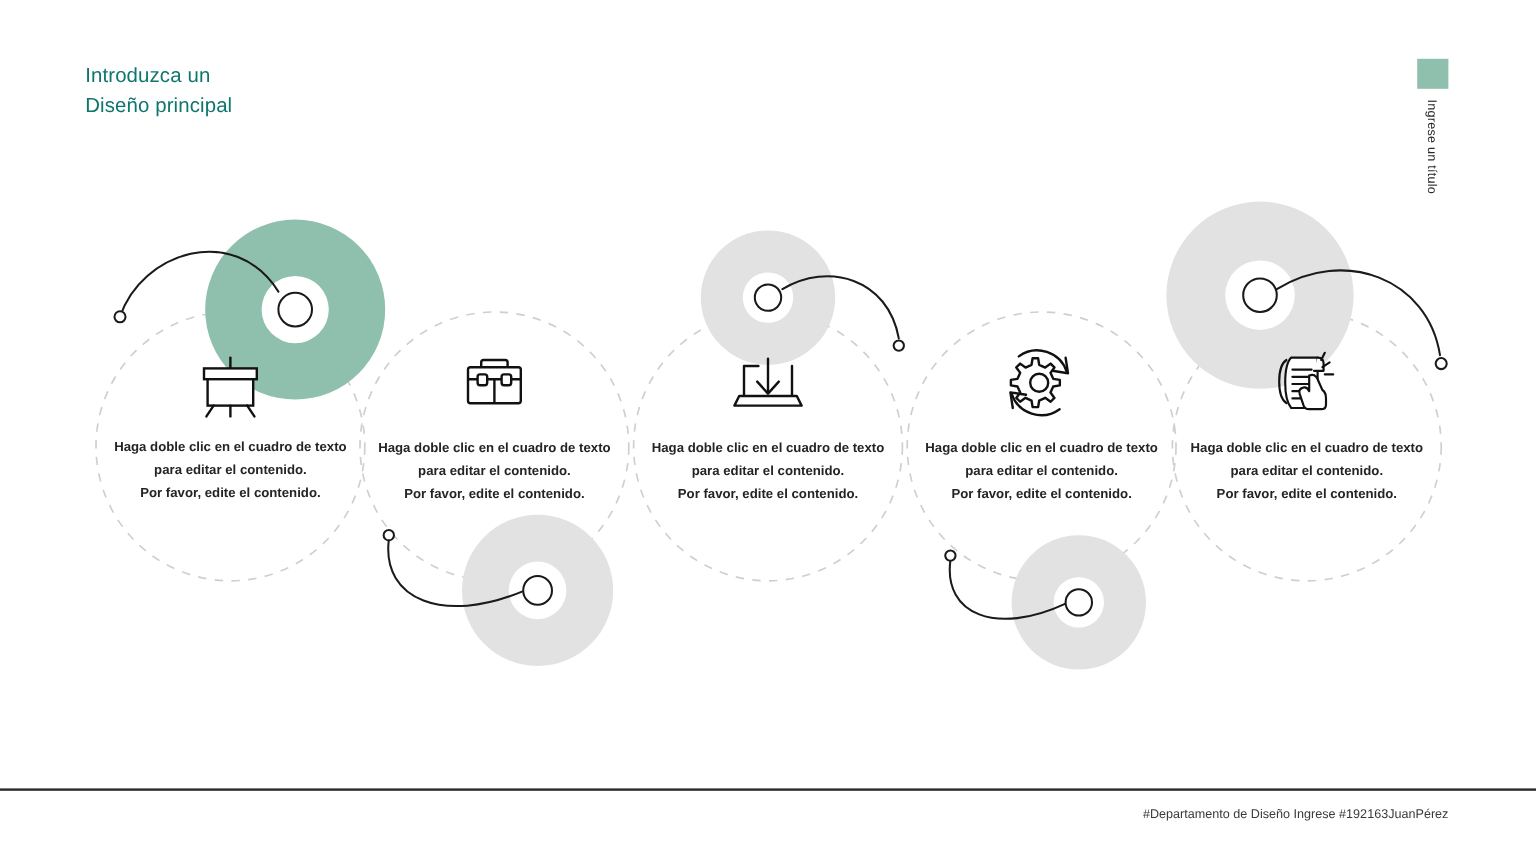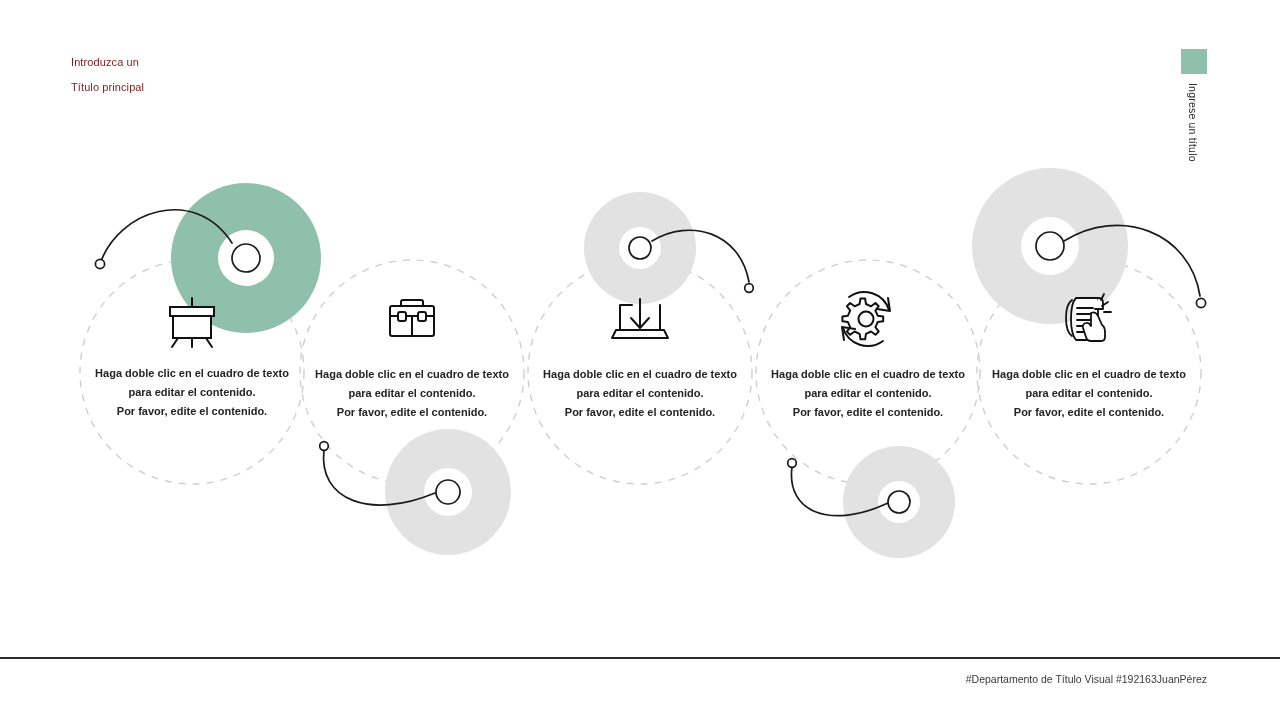--- a/index.html
+++ b/index.html
@@ -17,23 +17,23 @@
   }
 
   
   .title-block {
     position: absolute;
     left: 71px;
     top: 50px;
     line-height: 25px;
   }
   .title-line {
-    font-size: 11px;
+    font-size: 17px;
     font-weight: 400;
-    color: #7f1d1d;
+    color: #0f766e;
     letter-spacing: 0.1px;
     white-space: nowrap;
   }
 
   
   .accent-square {
     position: absolute;
     left: 1181px;
     top: 49px;
     width: 26px;
@@ -102,21 +102,21 @@
     font-size: 10.5px;
     color: #3a3a3a;
     white-space: nowrap;
   }
 </style>
 </head>
 <body>
 
 <div class="title-block">
   <div class="title-line">Introduzca un</div>
-  <div class="title-line">Título principal</div>
+  <div class="title-line">Diseño principal</div>
 </div>
 
 <div class="accent-square"></div>
 <div class="vertical-label">
   <span>Ingrese un título</span>
 </div>
 
 <div class="stage">
   <svg width="1280" height="720" viewBox="0 0 1280 720">
 
@@ -259,13 +259,13 @@
   <span class="ln">Por favor, edite el contenido.</span>
 </div>
 
 <div class="col-text" style="left:984px; top:365px;">
   <span class="ln">Haga doble clic en el cuadro de texto</span>
   <span class="ln">para editar el contenido.</span>
   <span class="ln">Por favor, edite el contenido.</span>
 </div>
 
 <div class="footer-rule"></div>
-<div class="footer-text">#Departamento de Título Visual #192163JuanPérez</div>
+<div class="footer-text">#Departamento de Diseño Ingrese #192163JuanPérez</div>
 
 </body></html>

